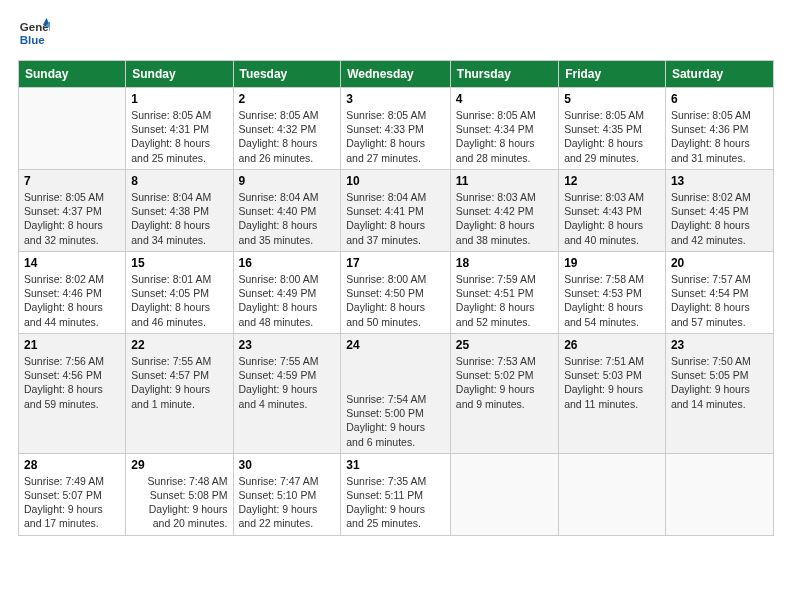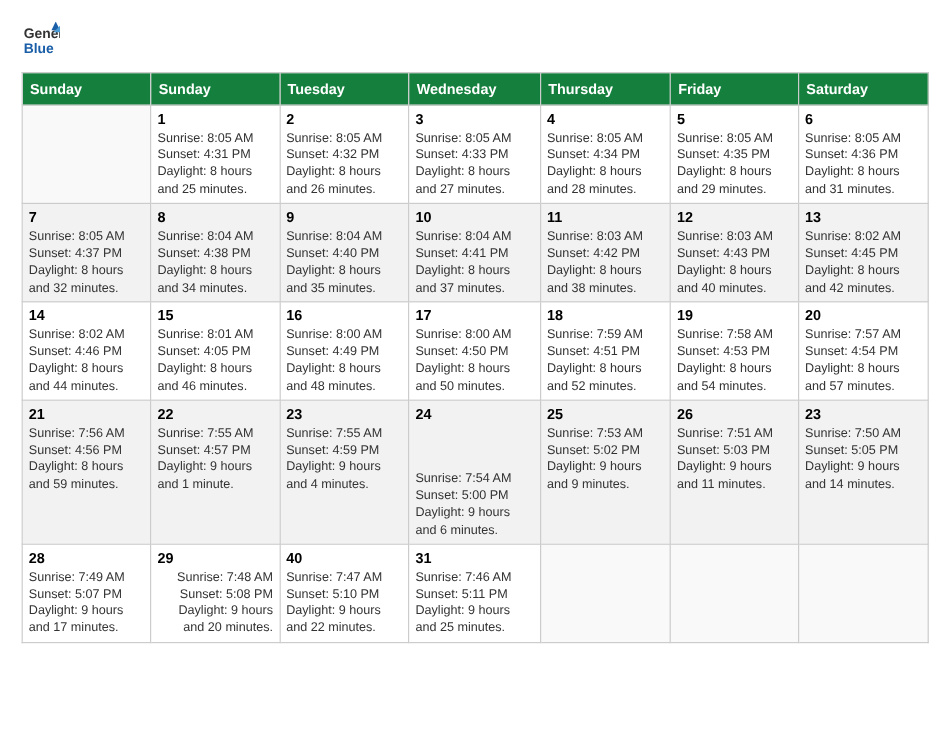--- a/index.html
+++ b/index.html
@@ -326,29 +326,29 @@
 and 17 minutes.</div>
           </td>
           <td>
             <span class="day-num">29</span>
             <div class="day-info" style="white-space: pre-line; text-align: right;">Sunrise: 7:48 AM
 Sunset: 5:08 PM
 Daylight: 9 hours
 and 20 minutes.</div>
           </td>
           <td>
-            <span class="day-num">40</span>
+            <span class="day-num">30</span>
             <div class="day-info" style="white-space: pre-line;">Sunrise: 7:47 AM
 Sunset: 5:10 PM
 Daylight: 9 hours
 and 22 minutes.</div>
           </td>
           <td>
             <span class="day-num">31</span>
-            <div class="day-info" style="white-space: pre-line;">Sunrise: 7:46 AM
+            <div class="day-info" style="white-space: pre-line;">Sunrise: 7:35 AM
 Sunset: 5:11 PM
 Daylight: 9 hours
 and 25 minutes.</div>
           </td>
           <td class="empty-cell"></td>
           <td class="empty-cell"></td>
           <td class="empty-cell"></td>
         </tr>
       </tbody>
   </table>

